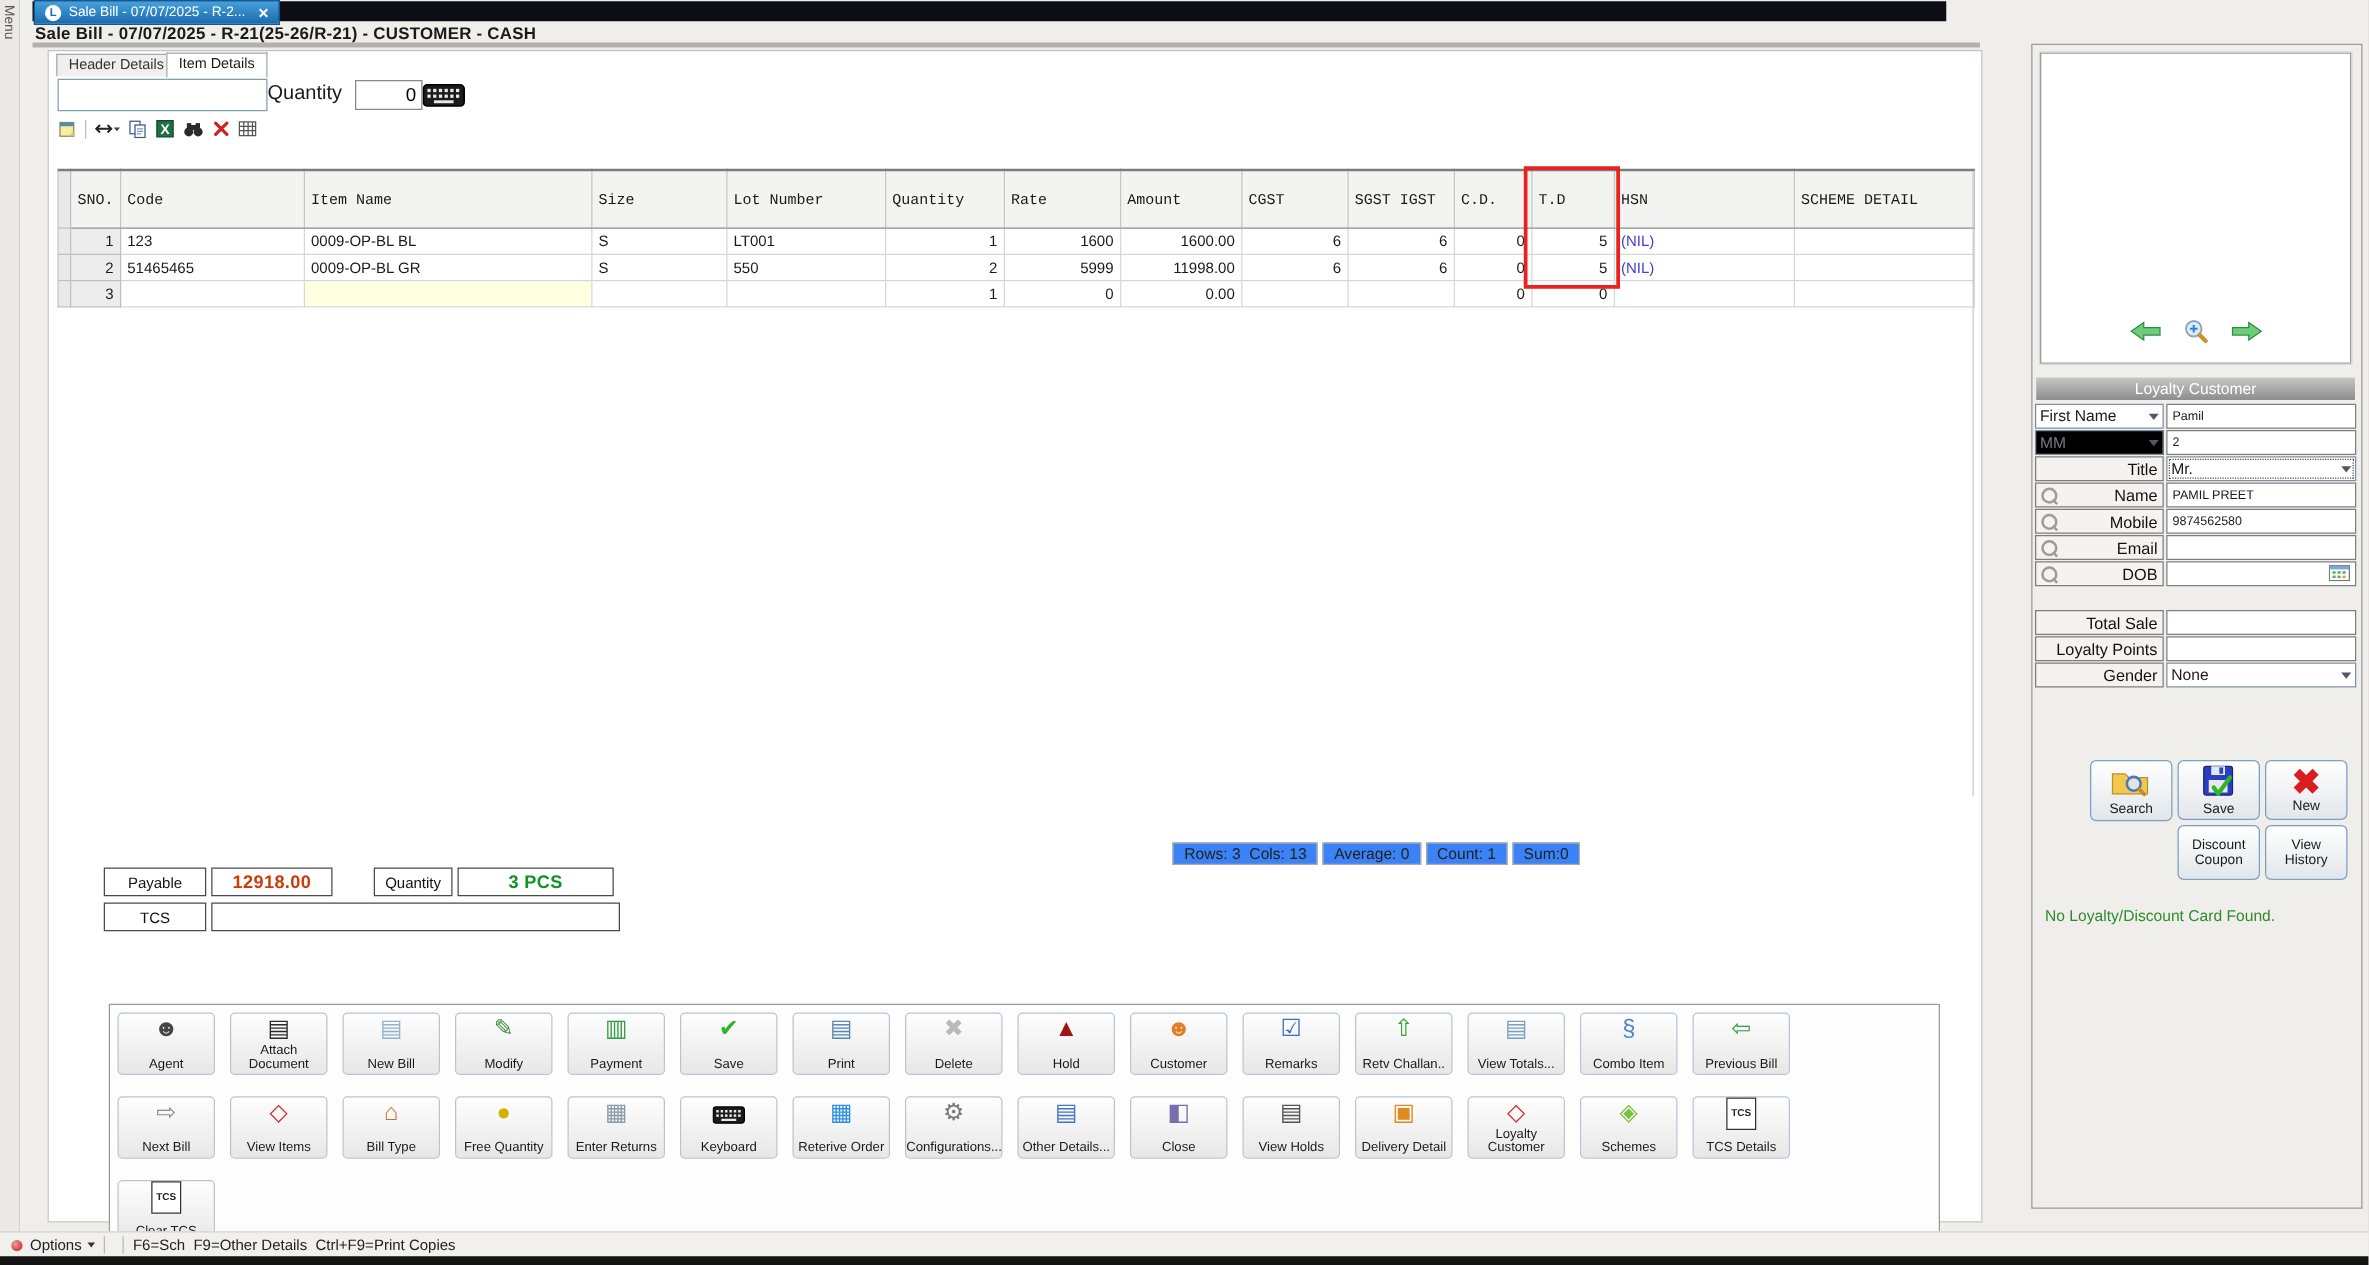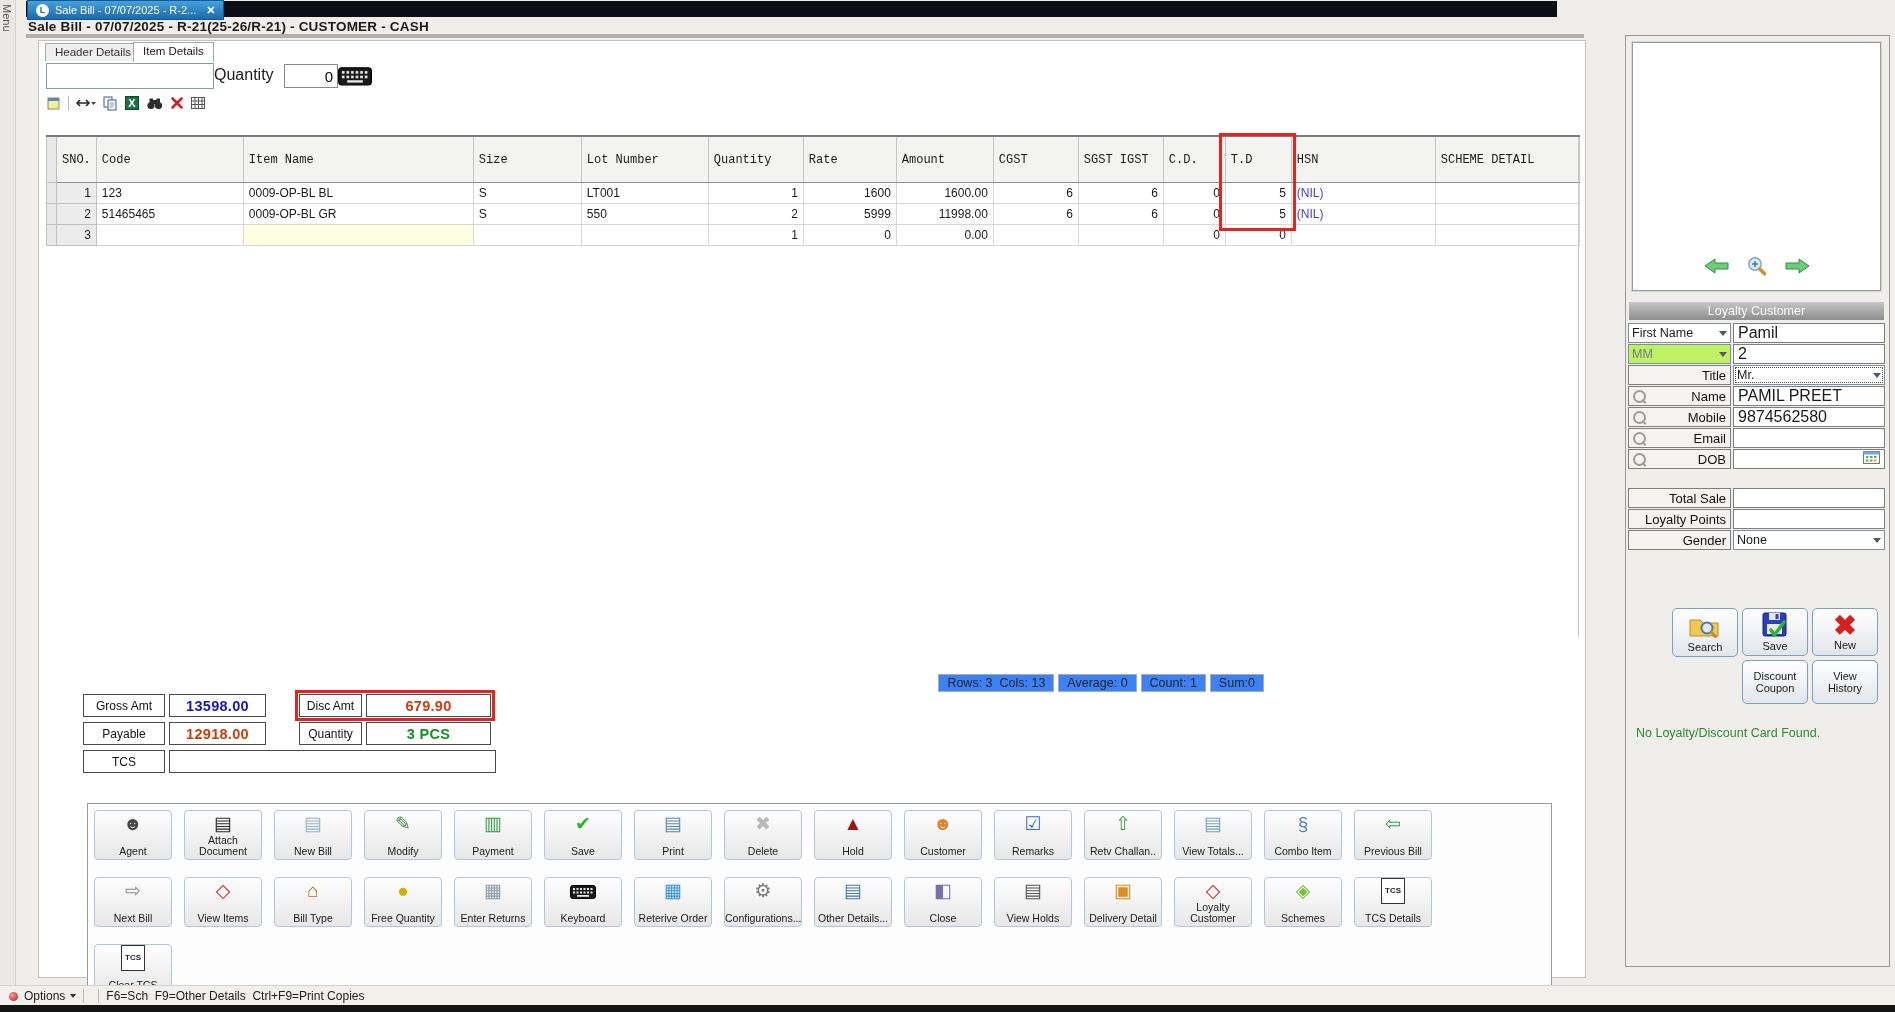--- a/index.html
+++ b/index.html
@@ -82,26 +82,26 @@
 
   
   #right-panel{left:1625px;top:35px;width:263px;height:930px;border:1px solid #9a9a9a;background:#f0eeeb;}
   #image-box{position:absolute;left:6px;top:6px;width:247px;height:247px;background:#fff;border:1px solid #9a9a9a;outline:1px solid #d8d8d8;}
   #image-nav{position:absolute;left:0;bottom:10px;width:100%;display:flex;justify-content:center;gap:16px;align-items:center;}
   #loyalty-header{position:absolute;left:3px;top:266px;width:255px;height:18px;background:linear-gradient(#c6c6c6,#8d8d8d);
                   color:#fff;font-size:12.5px;display:flex;align-items:center;justify-content:center;}
   #loyalty-fields{position:absolute;left:2px;top:287px;width:259px;}
   .lrow{display:flex;gap:2px;height:20px;margin-bottom:1px;}
   .lrow.gap{margin-top:19px;}
-  .lbox{border:1px solid #7e7e7e;background:#fff;display:flex;align-items:center;font-size:16px;padding:0 4px;box-sizing:border-box;}
+  .lbox{border:1px solid #7e7e7e;background:#fff;display:flex;align-items:center;font-size:10px;padding:0 4px;box-sizing:border-box;}
   .llabel{background:#f4f3f1;justify-content:flex-end;font-size:13px;color:#111;}
   .lleft{width:103px;} .lright{width:152px;}
   .sel{border:1px solid #7f8fa0;background:#fff;display:flex;align-items:center;justify-content:space-between;
        font-size:12.5px;padding:0 3px;box-sizing:border-box;}
-  .sel.dis{background:#bef264;color:#778;}
+  .sel.dis{background:#000000;color:#778;}
   .sel.focusdot{outline:1px dotted #555;outline-offset:-3px;}
   .chev{width:0;height:0;border-left:4px solid transparent;border-right:4px solid transparent;border-top:5px solid #556;}
   .mag{width:9px;height:9px;border:2px solid #9c9c9c;border-radius:50%;position:relative;flex:none;margin-right:auto;}
   .mag::after{content:'';position:absolute;width:2px;height:5px;background:#9c9c9c;left:8px;top:7px;transform:rotate(-45deg);}
   .lval{white-space:pre;}
   .lbtn{position:absolute;width:66px;border:1px solid #7aa0c4;border-radius:5px;background:linear-gradient(#ffffff,#e2e6ea);
         display:flex;flex-direction:column;align-items:center;justify-content:center;font-size:11px;cursor:pointer;
         line-height:12px;text-align:center;box-sizing:border-box;}
   .lbtn .albl{font-size:11px;}
   #loyalty-msg{position:absolute;left:10px;top:690px;color:#2e8b2e;font-size:12.5px;}
@@ -308,30 +308,20 @@
     <div id="grid-stats">
         <span class="statcell">Rows: 3  Cols: 13</span>
         <span class="statcell">Average: 0</span>
         <span class="statcell">Count: 1</span>
         <span class="statcell">Sum:0</span>
       </div>
 
     <div id="totals" class="abs">
         <div class="trow">
           <div class="pair">
-            <div class="tbox tlabel w-l1">Gross Amt</div>
-            <div class="tbox tvalue w-v1" style="color: rgb(20, 20, 200);">13598.00</div>
-          </div>
-          <div class="pair hl" style="margin-left: 33px;">
-            <div class="tbox tlabel" style="width: 61px;">Disc Amt</div>
-            <div class="tbox tvalue w-v2" style="color: rgb(204, 60, 10);">679.90</div>
-          </div>
-        </div>
-        <div class="trow">
-          <div class="pair">
             <div class="tbox tlabel w-l1">Payable</div>
             <div class="tbox tvalue w-v1" style="color: rgb(204, 60, 10);">12918.00</div>
           </div>
           <div class="pair" style="margin-left: 33px;">
             <div class="tbox tlabel" style="width: 61px;">Quantity</div>
             <div class="tbox tvalue w-v2" style="color: rgb(17, 148, 34);">3 PCS</div>
           </div>
         </div>
         <div class="trow">
           <div class="tbox tlabel w-l1">TCS</div>

